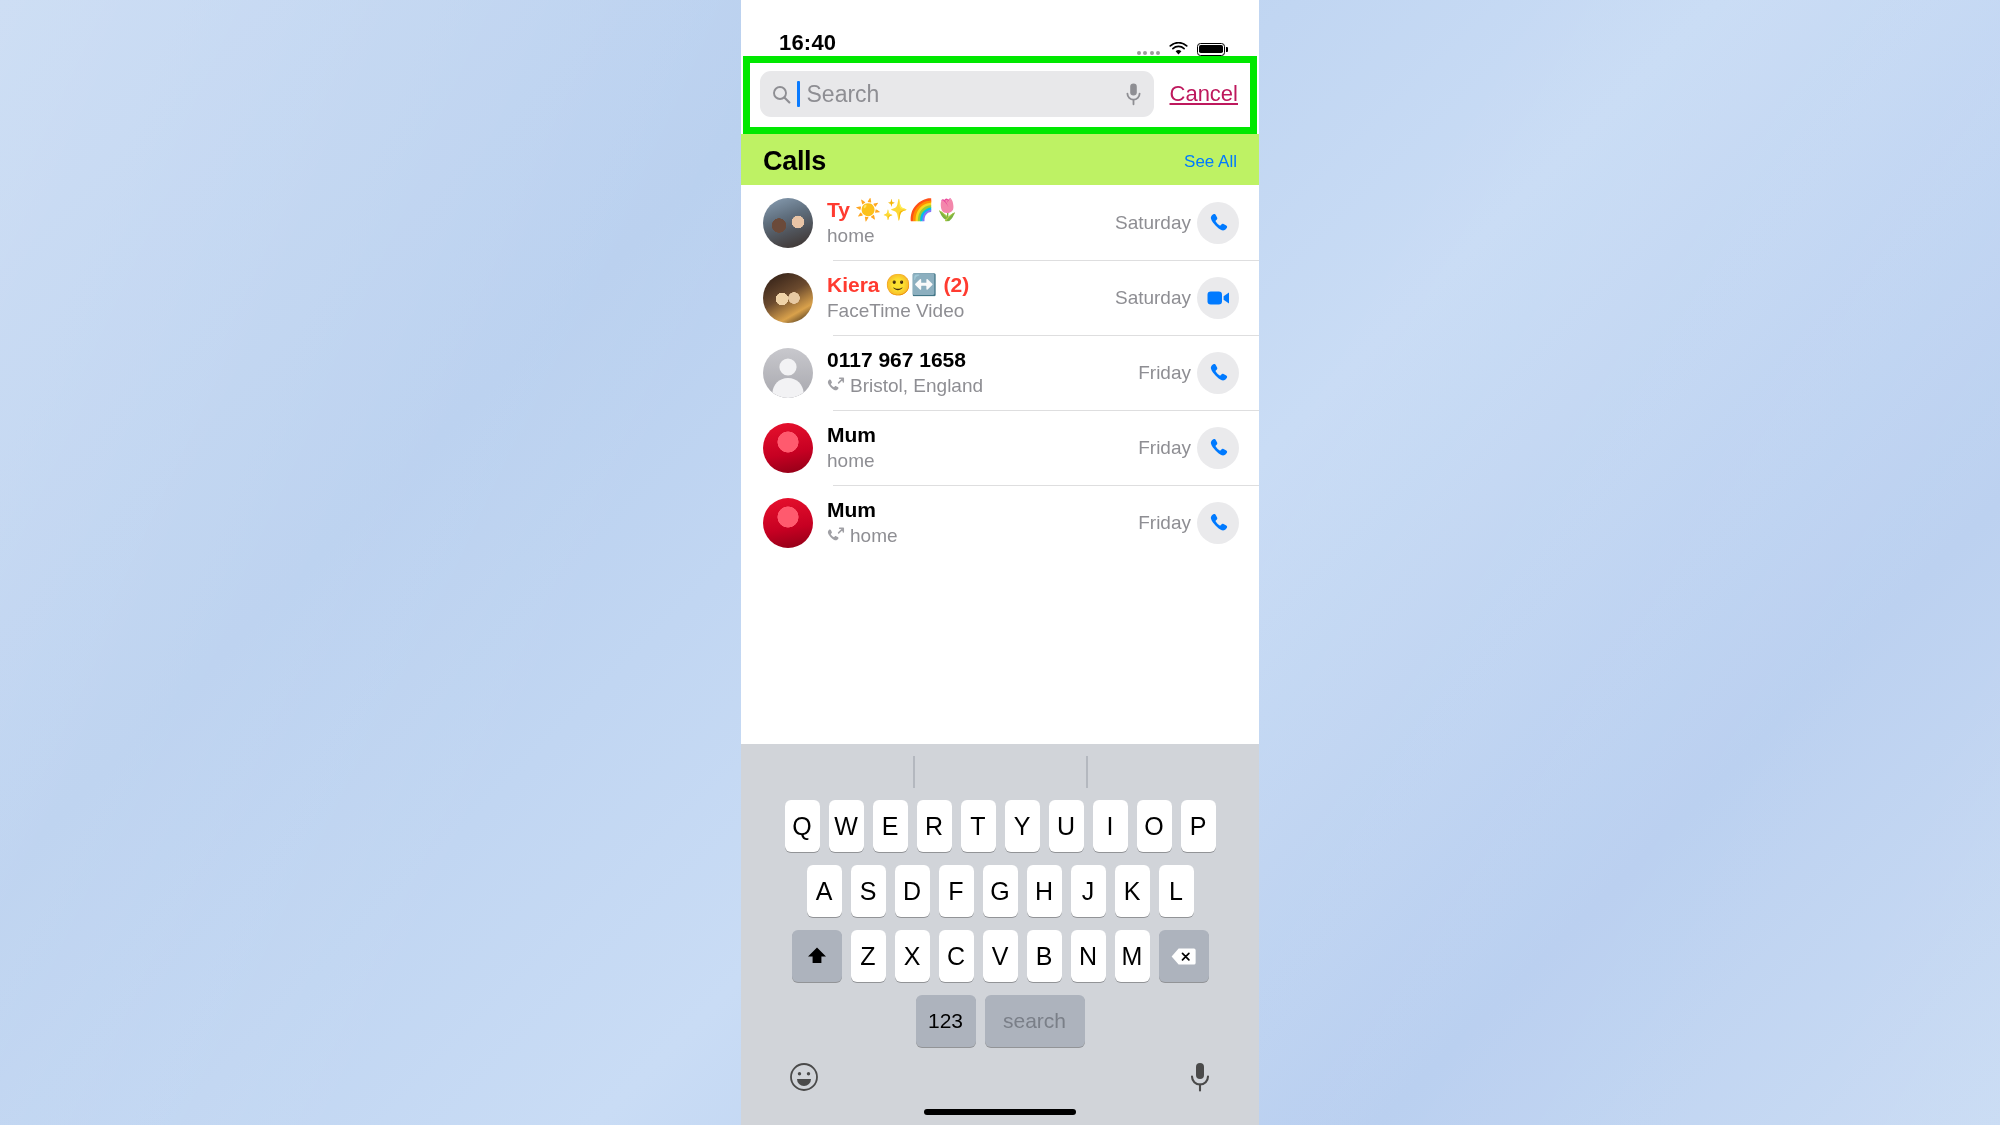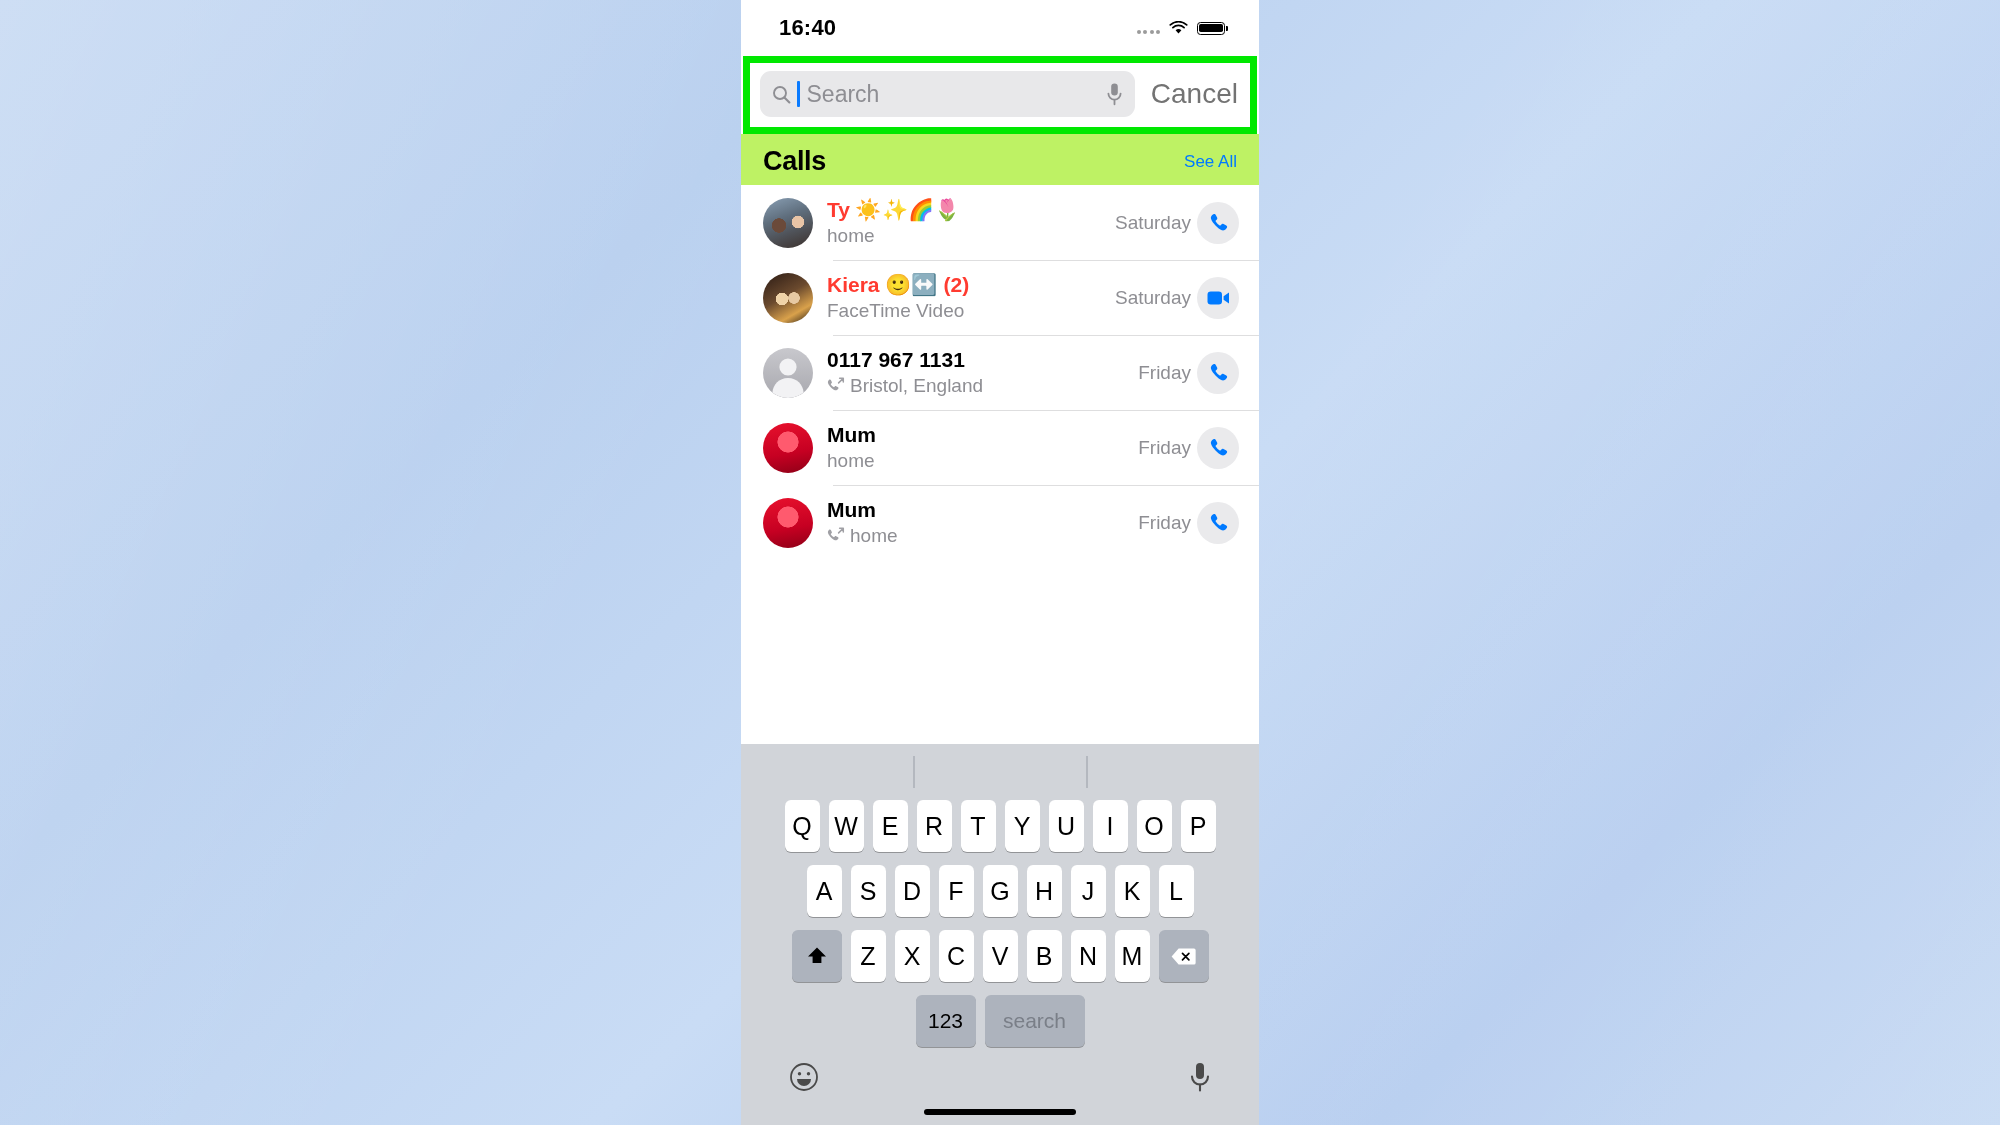--- a/index.html
+++ b/index.html
@@ -16,21 +16,21 @@
       linear-gradient(115deg, rgba(255,255,255,0.18) 0%, rgba(255,255,255,0) 35%),
       linear-gradient(300deg, rgba(255,255,255,0.12) 0%, rgba(255,255,255,0) 45%);
     pointer-events:none;
   }
   .phone{
     position:absolute; left:741px; top:0; width:518px; height:1125px;
     background:#ffffff; overflow:hidden;
   }
   
   .statusbar{
-    height:56px; display:flex; align-items:center; justify-content:space-between;
+    height:56px; display:flex; align-items:flex-end; justify-content:space-between;
     padding:0 34px 0 38px; background:#fff;
   }
   .status-time{ font-size:22px; font-weight:bold; color:#000; letter-spacing:0.2px; }
   .status-right{ display:flex; align-items:center; gap:9px; }
   .sig-dots{ display:flex; gap:2.5px; align-items:flex-end; height:12px; }
   .sig-dots i{ width:4px; height:4px; border-radius:50%; background:#9b9b9b; display:block; }
   .wifi{ width:19px; height:14px; position:relative; }
   .batt{ width:28px; height:13px; border:1.6px solid #000; border-radius:3.5px; position:relative; }
   .batt::after{ content:""; position:absolute; right:-4px; top:3.5px; width:2.2px; height:5px; background:#000; border-radius:0 1px 1px 0; }
   .batt i{ position:absolute; left:1.4px; top:1.4px; bottom:1.4px; right:1.4px; background:#000; border-radius:1.8px; display:block; }
@@ -42,21 +42,21 @@
   }
   .search-row{ display:flex; align-items:center; gap:10px; }
   .search-field{
     flex:1; height:46px; background:#e8e8ea; border-radius:11px;
     display:flex; align-items:center; padding:0 12px; gap:6px; position:relative;
   }
   .mag{ width:19px; height:19px; flex:0 0 auto; }
   .caret{ width:2.5px; height:26px; background:#0a7bff; border-radius:1px; margin-right:1px; }
   .search-ph{ font-size:23px; color:#8e8e93; }
   .mic{ margin-left:auto; width:17px; height:25px; flex:0 0 auto; }
-  .cancel{ font-size:28px; color:#737373; padding:0 2px 0 6px; white-space:nowrap; }
+  .cancel{ font-size:22px; color:#be185d; padding:0 2px 0 6px; white-space:nowrap;text-decoration:underline; }
 
   
   .calls-head{
     display:flex; align-items:center; justify-content:space-between;
     padding:12px 22px 8px 22px; background:#bef264;
   }
   .calls-title{ font-size:27px; font-weight:bold; color:#000; letter-spacing:-0.3px; }
   .see-all{ font-size:17px; color:#007aff; }
 
   
@@ -212,21 +212,21 @@
     </div>
 
     <div class="row">
       <div class="avatar av-generic">
         <svg width="50" height="50" viewBox="0 0 50 50">
           <circle cx="25" cy="19" r="8.6" fill="#f2f2f4"></circle>
           <path d="M25 30 c-9 0-15 6.6-15.6 14.5 A25 25 0 0 0 25 50 a25 25 0 0 0 15.6-5.5 C40 36.6 34 30 25 30Z" fill="#f2f2f4"></path>
         </svg>
       </div>
       <div class="meta">
-        <div class="name">0117 967 1131</div>
+        <div class="name">0117 967 1658</div>
         <div class="sub">
           <span class="out-ico">
             <svg width="18" height="15" viewBox="0 0 18 15">
               <path d="M2.4 2.6 c.7-.4 1.3 0 1.6.7 l.8 1.6 c.3.6.1 1-.3 1.4 l-.5.4 c-.2.2-.2.4-.1.7 a8 8 0 0 0 2.7 2.7 c.3.1.5.1.7-.1 l.4-.5 c.4-.4.8-.6 1.4-.3 l1.6.8 c.7.3 1 .9.7 1.6 -.7 1.3-2 2-3.3 1.7 C5.7 12.6 2 9 1 6 .6 4.7 1.4 3.3 2.4 2.6Z" fill="#a0a0a5"></path>
               <path d="M11.6 5.9 L16 1.6 M12.6 1.3 h3.7 v3.7" stroke="#a0a0a5" stroke-width="1.5" fill="none" stroke-linecap="round" stroke-linejoin="round"></path>
             </svg>
           </span>
           <span>Bristol, England</span>
         </div>
       </div>

